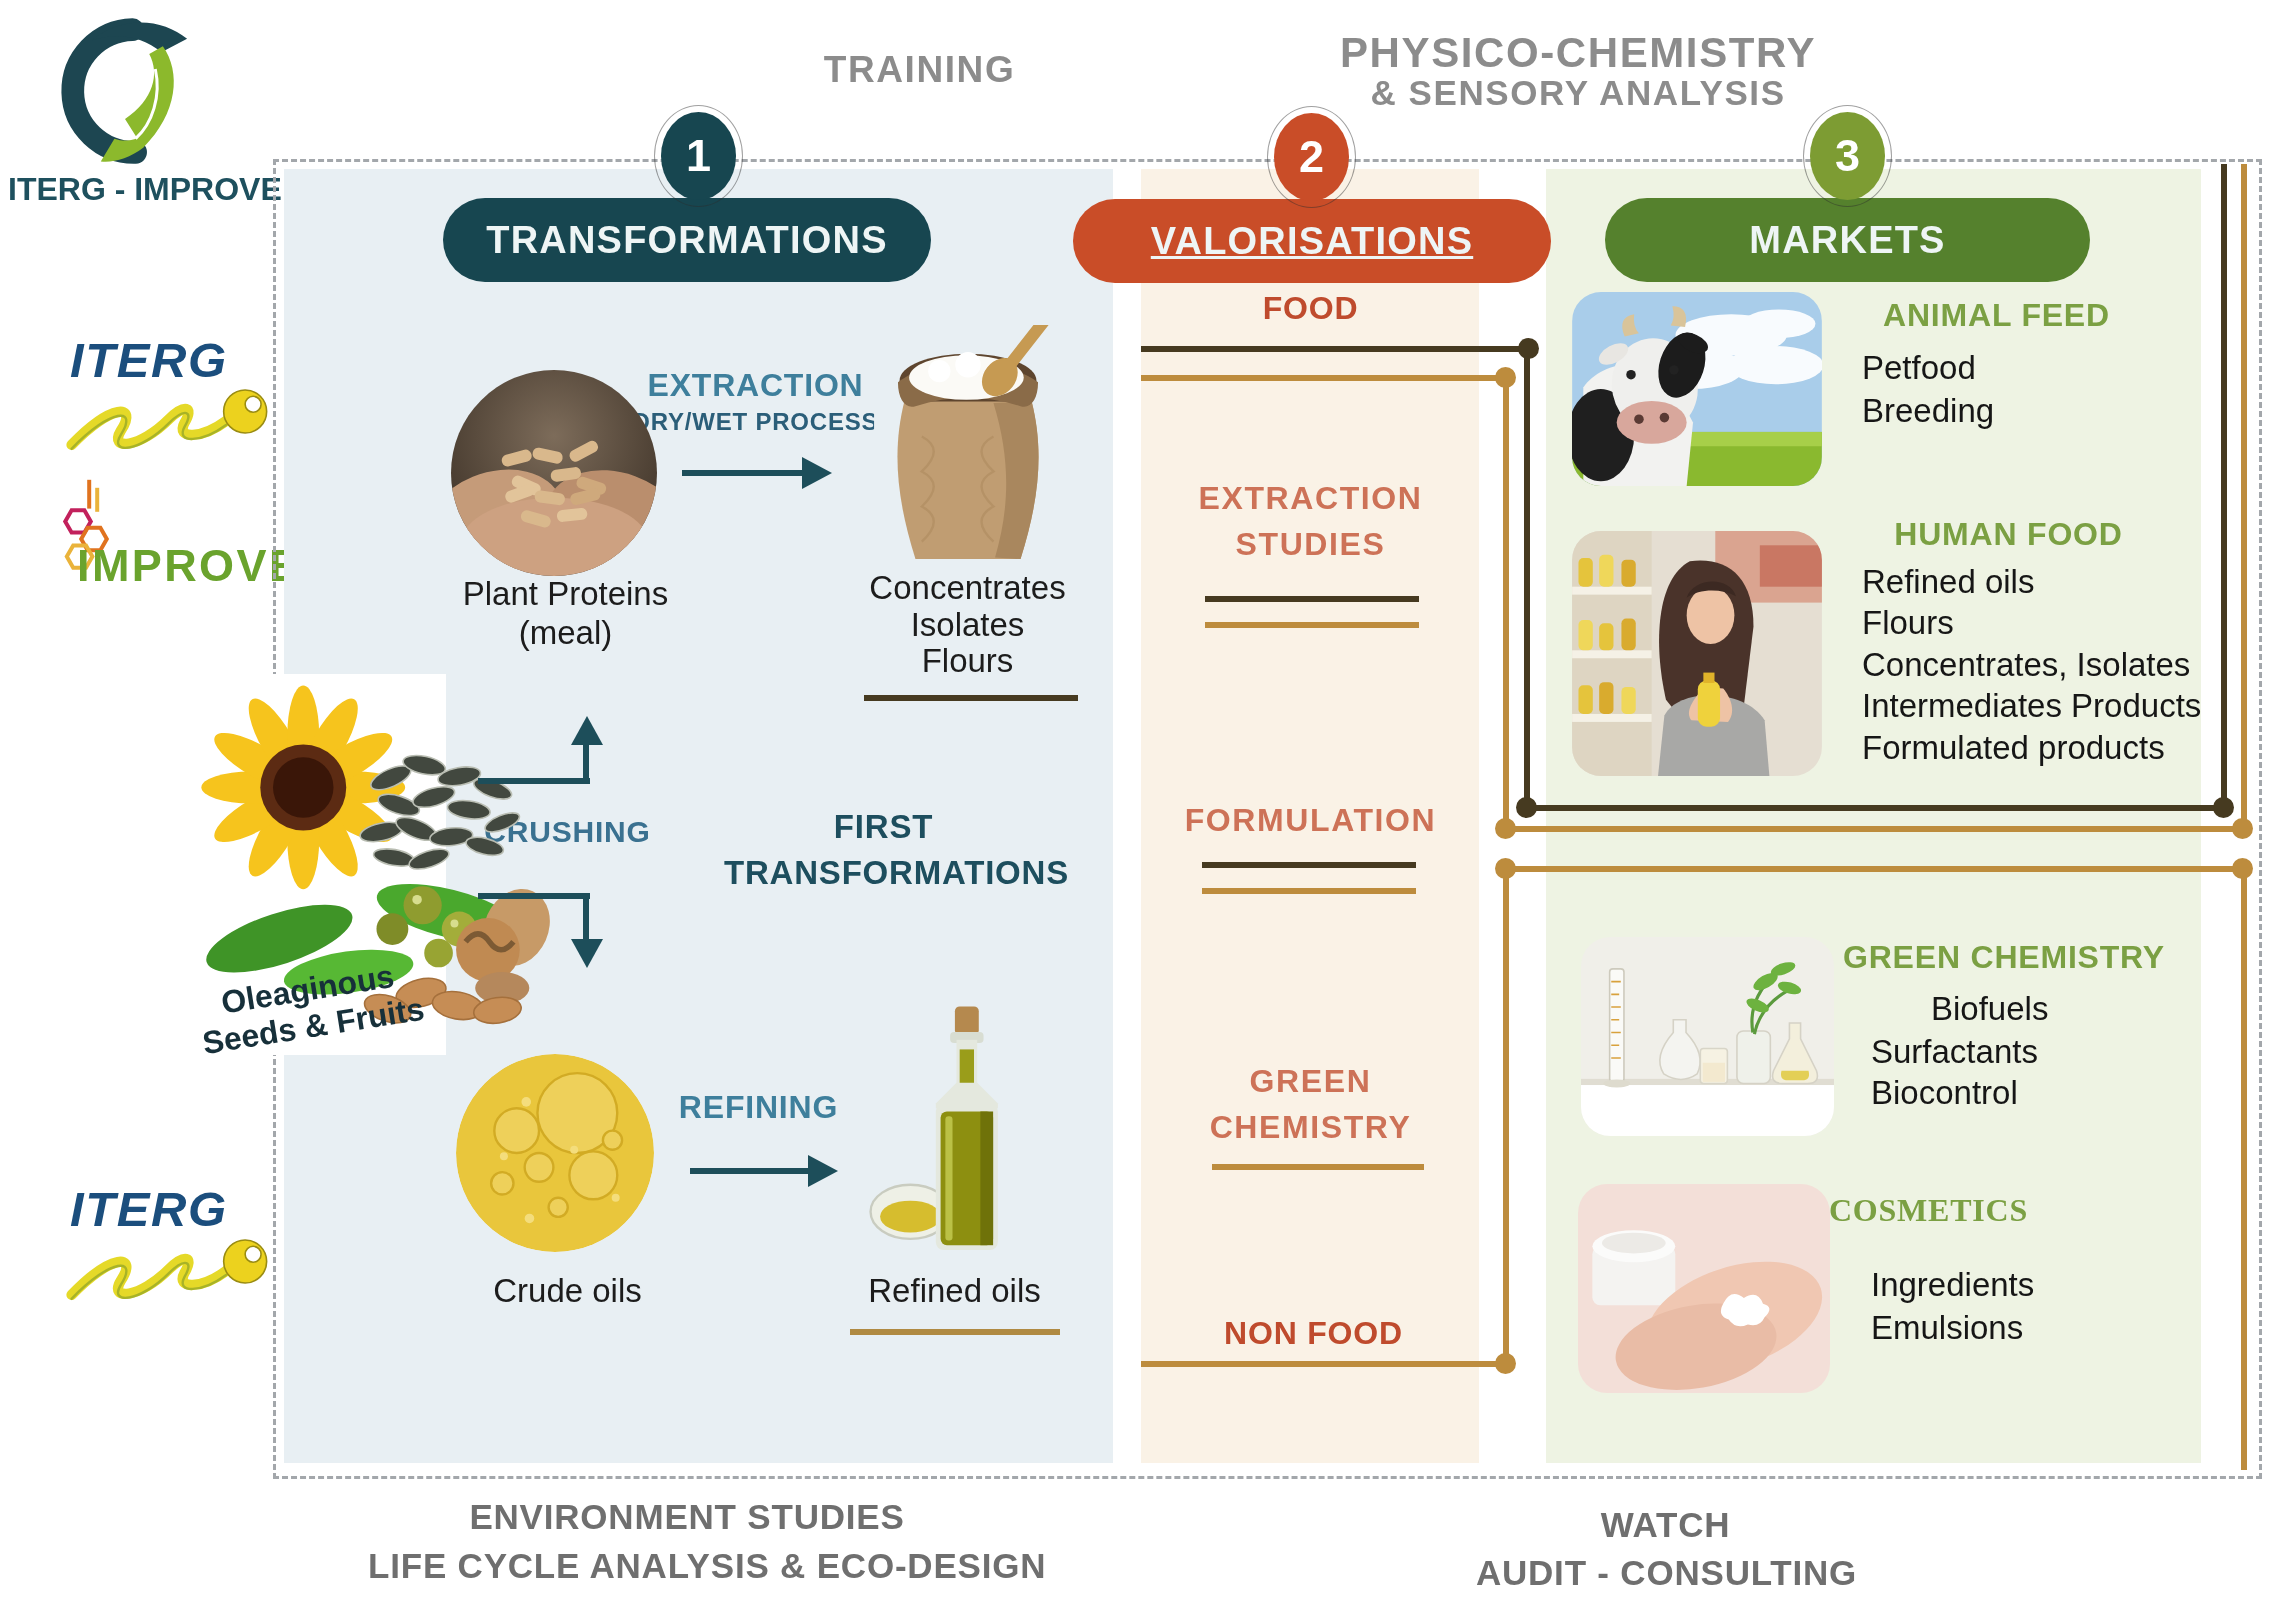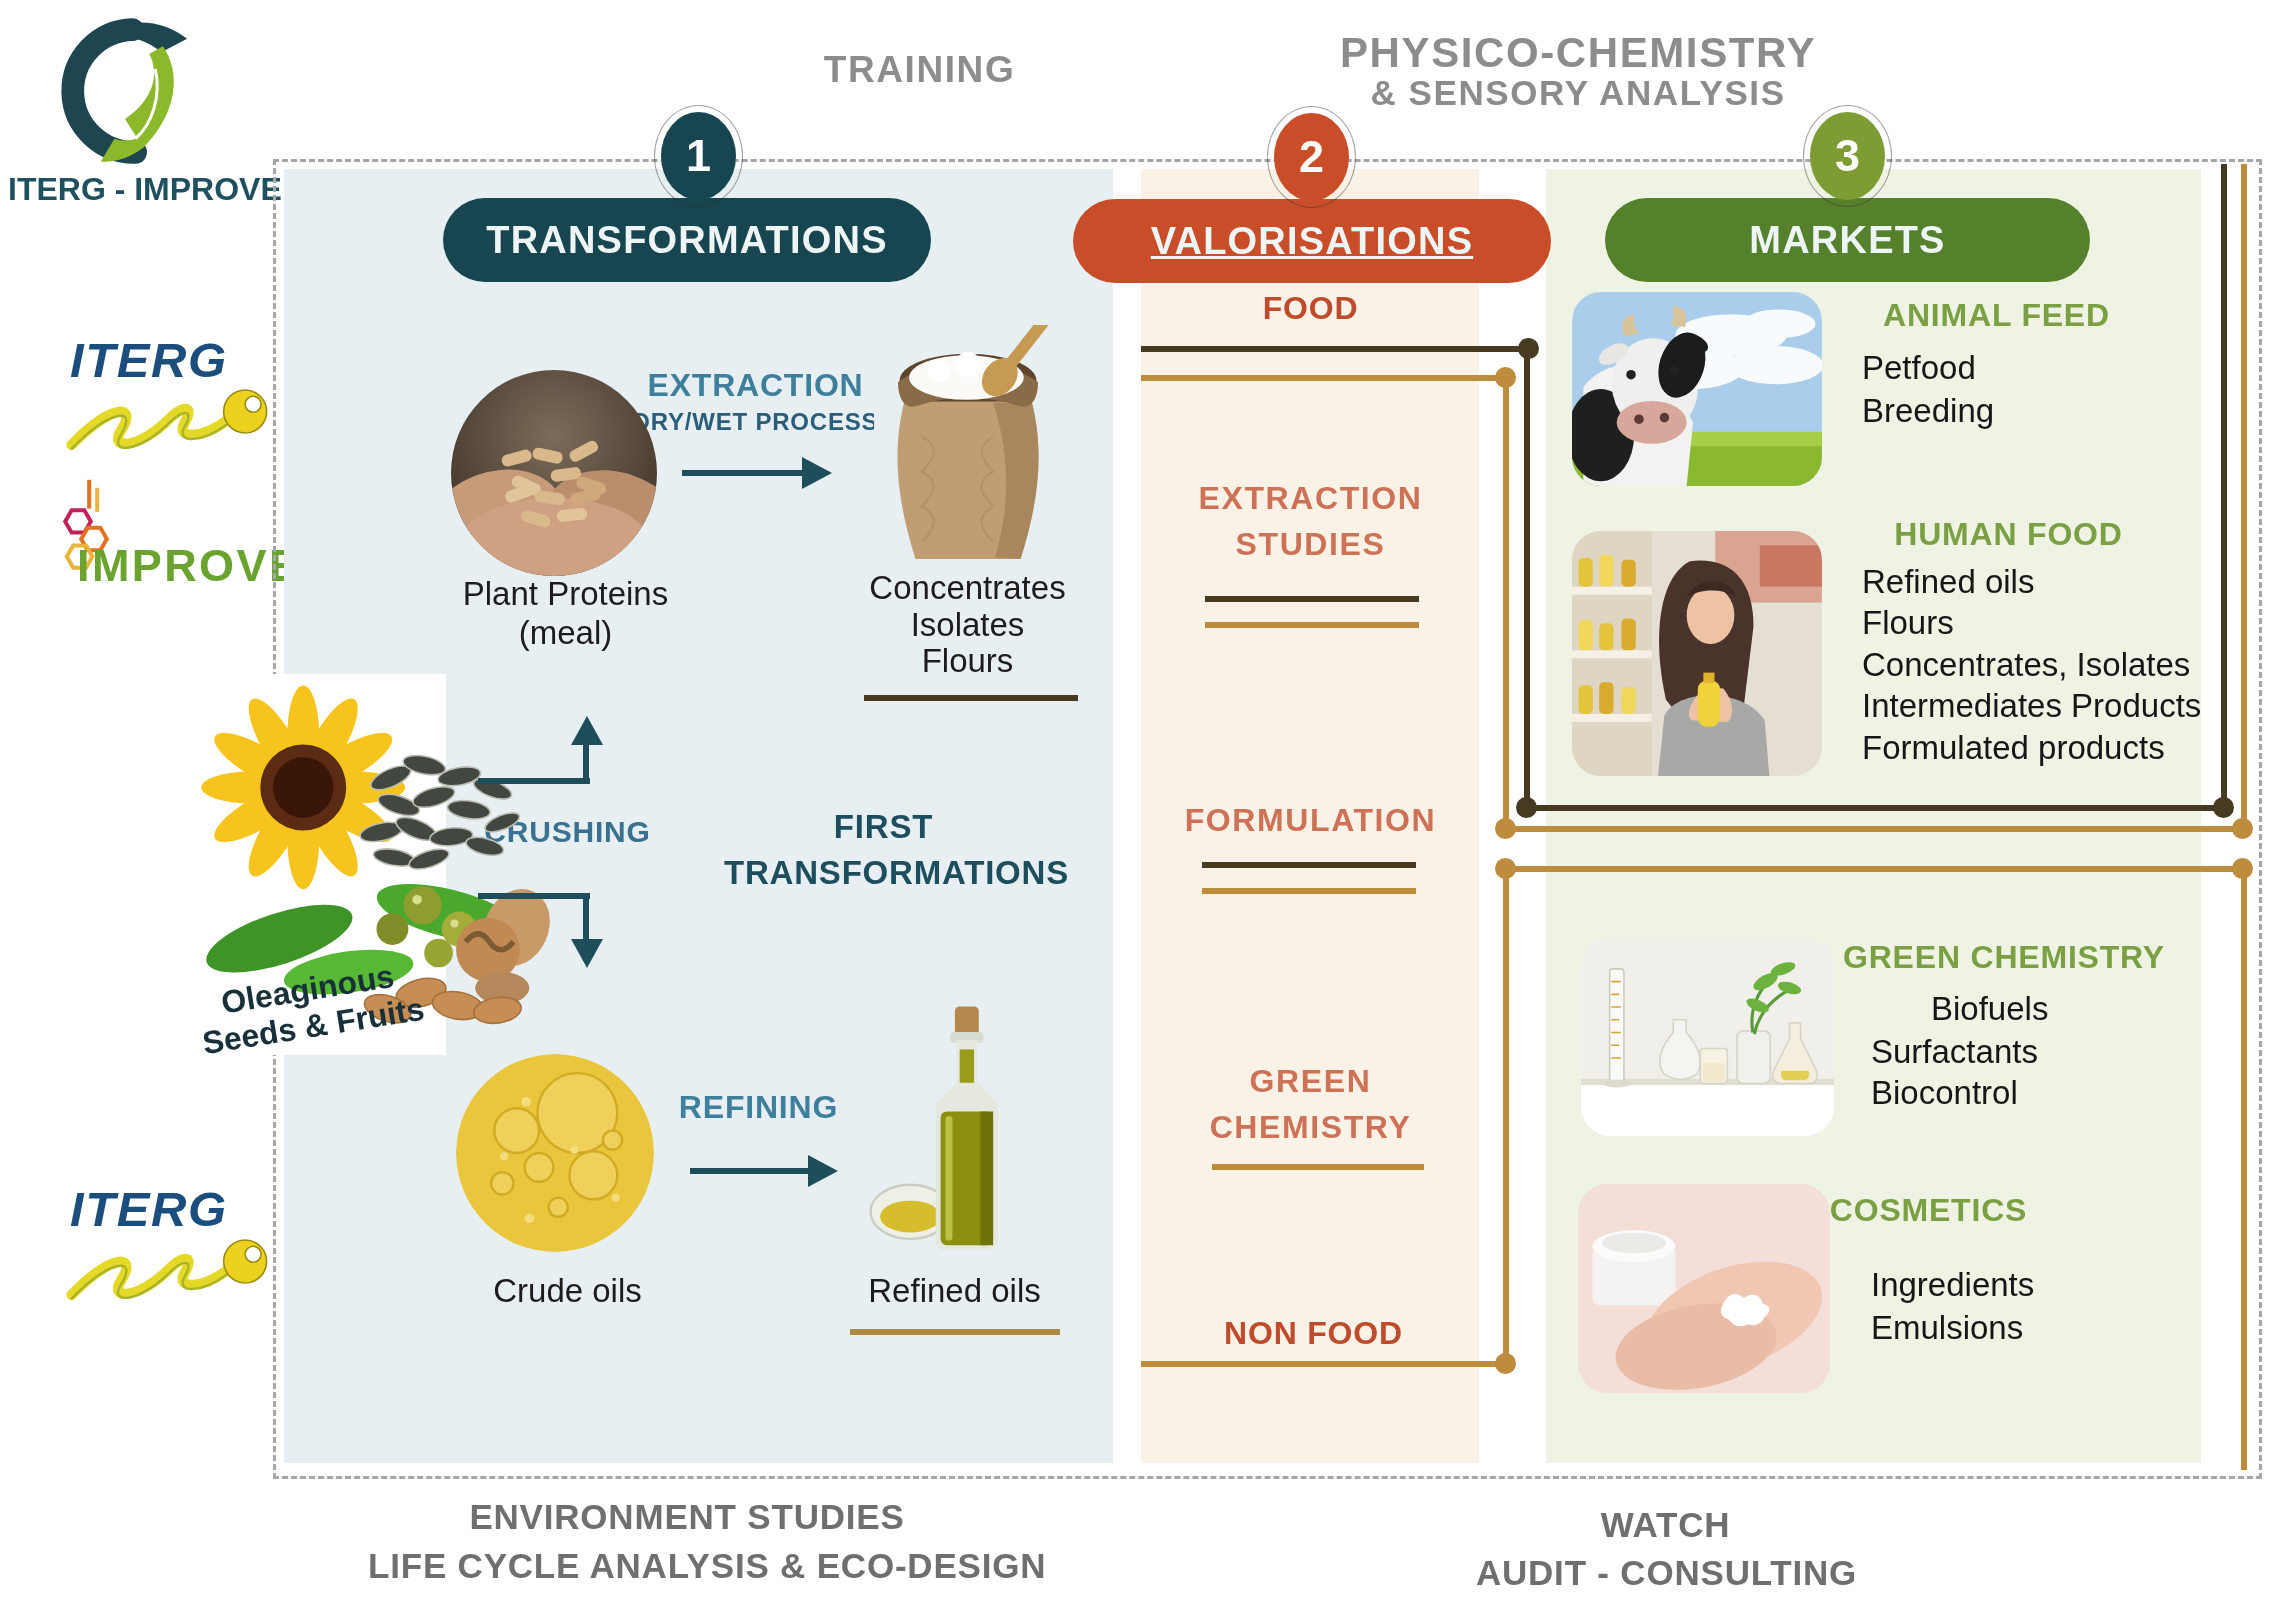--- a/index.html
+++ b/index.html
@@ -428,21 +428,21 @@
   <svg viewBox="0 0 316 262">
     <rect width="316" height="262" fill="#f3dfd8"></rect>
     <rect x="18" y="78" width="104" height="74" rx="10" fill="#f4f3f1"></rect>
     <ellipse cx="70" cy="78" rx="52" ry="20" fill="#fbfbfa"></ellipse>
     <ellipse cx="70" cy="74" rx="40" ry="13" fill="#eceae6"></ellipse>
     <ellipse cx="196" cy="166" rx="114" ry="62" fill="#f0c7b2" transform="rotate(-18 196 166)"></ellipse>
     <ellipse cx="148" cy="204" rx="102" ry="52" fill="#e9bca6" transform="rotate(-10 148 204)"></ellipse>
     <path d="M182,150 q10,-20 26,-7 q17,-11 24,7 q15,4 2,17 q-6,13 -21,9 q-15,7 -24,-6 q-15,-5 -7,-20 Z" fill="#ffffff"></path>
   </svg>
 </div>
-<div class="txt ctr lbl-olive" style="left:1793px;top:1192px;width:271px;">COSMETICS</div>
+<div class="txt ctr lbl-olive" style="left:1793px;top:1192px;width:271px;font-family:Liberation Serif, serif;">COSMETICS</div>
 <div class="txt lbl-item" style="left:1871px;top:1266px;">Ingredients</div>
 <div class="txt lbl-item" style="left:1871px;top:1309px;">Emulsions</div>
 
 <div class="txt ctr lbl-footer" style="left:448px;top:1497px;width:478px;">ENVIRONMENT STUDIES</div>
 <div class="txt ctr lbl-footer" style="left:368px;top:1546px;width:638px;">LIFE CYCLE ANALYSIS &amp; ECO-DESIGN</div>
 <div class="txt ctr lbl-footer" style="left:1506px;top:1505px;width:319px;text-align:center;">WATCH</div>
 <div class="txt ctr lbl-footer" style="left:1467px;top:1553px;width:399px;">AUDIT - CONSULTING</div>
 
 
 </body></html>

